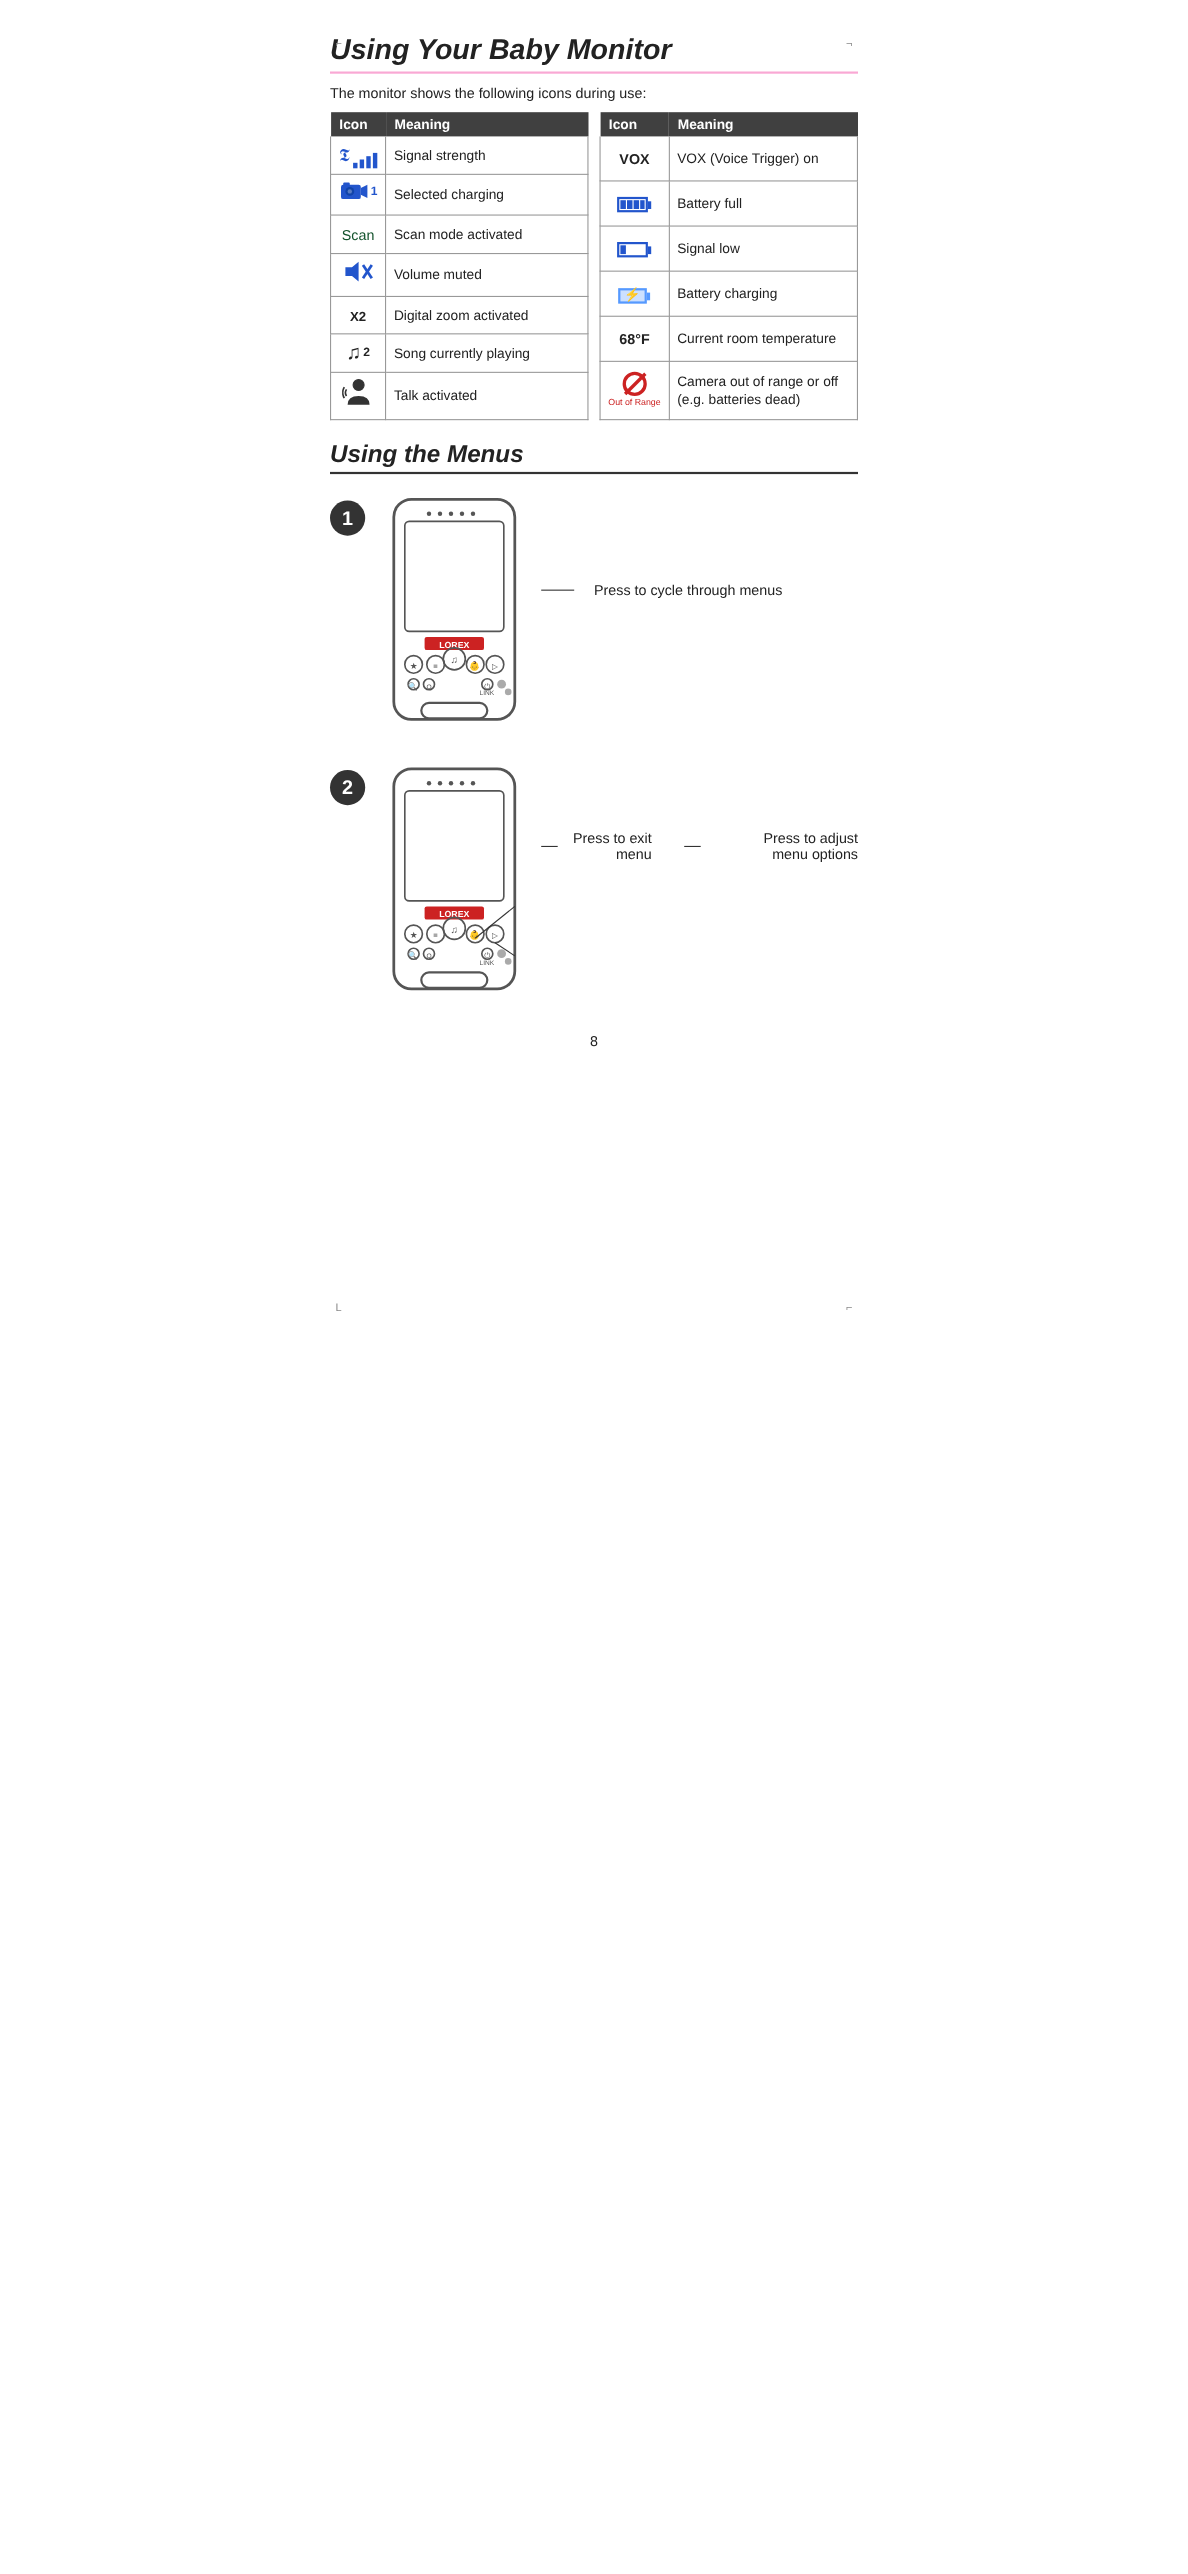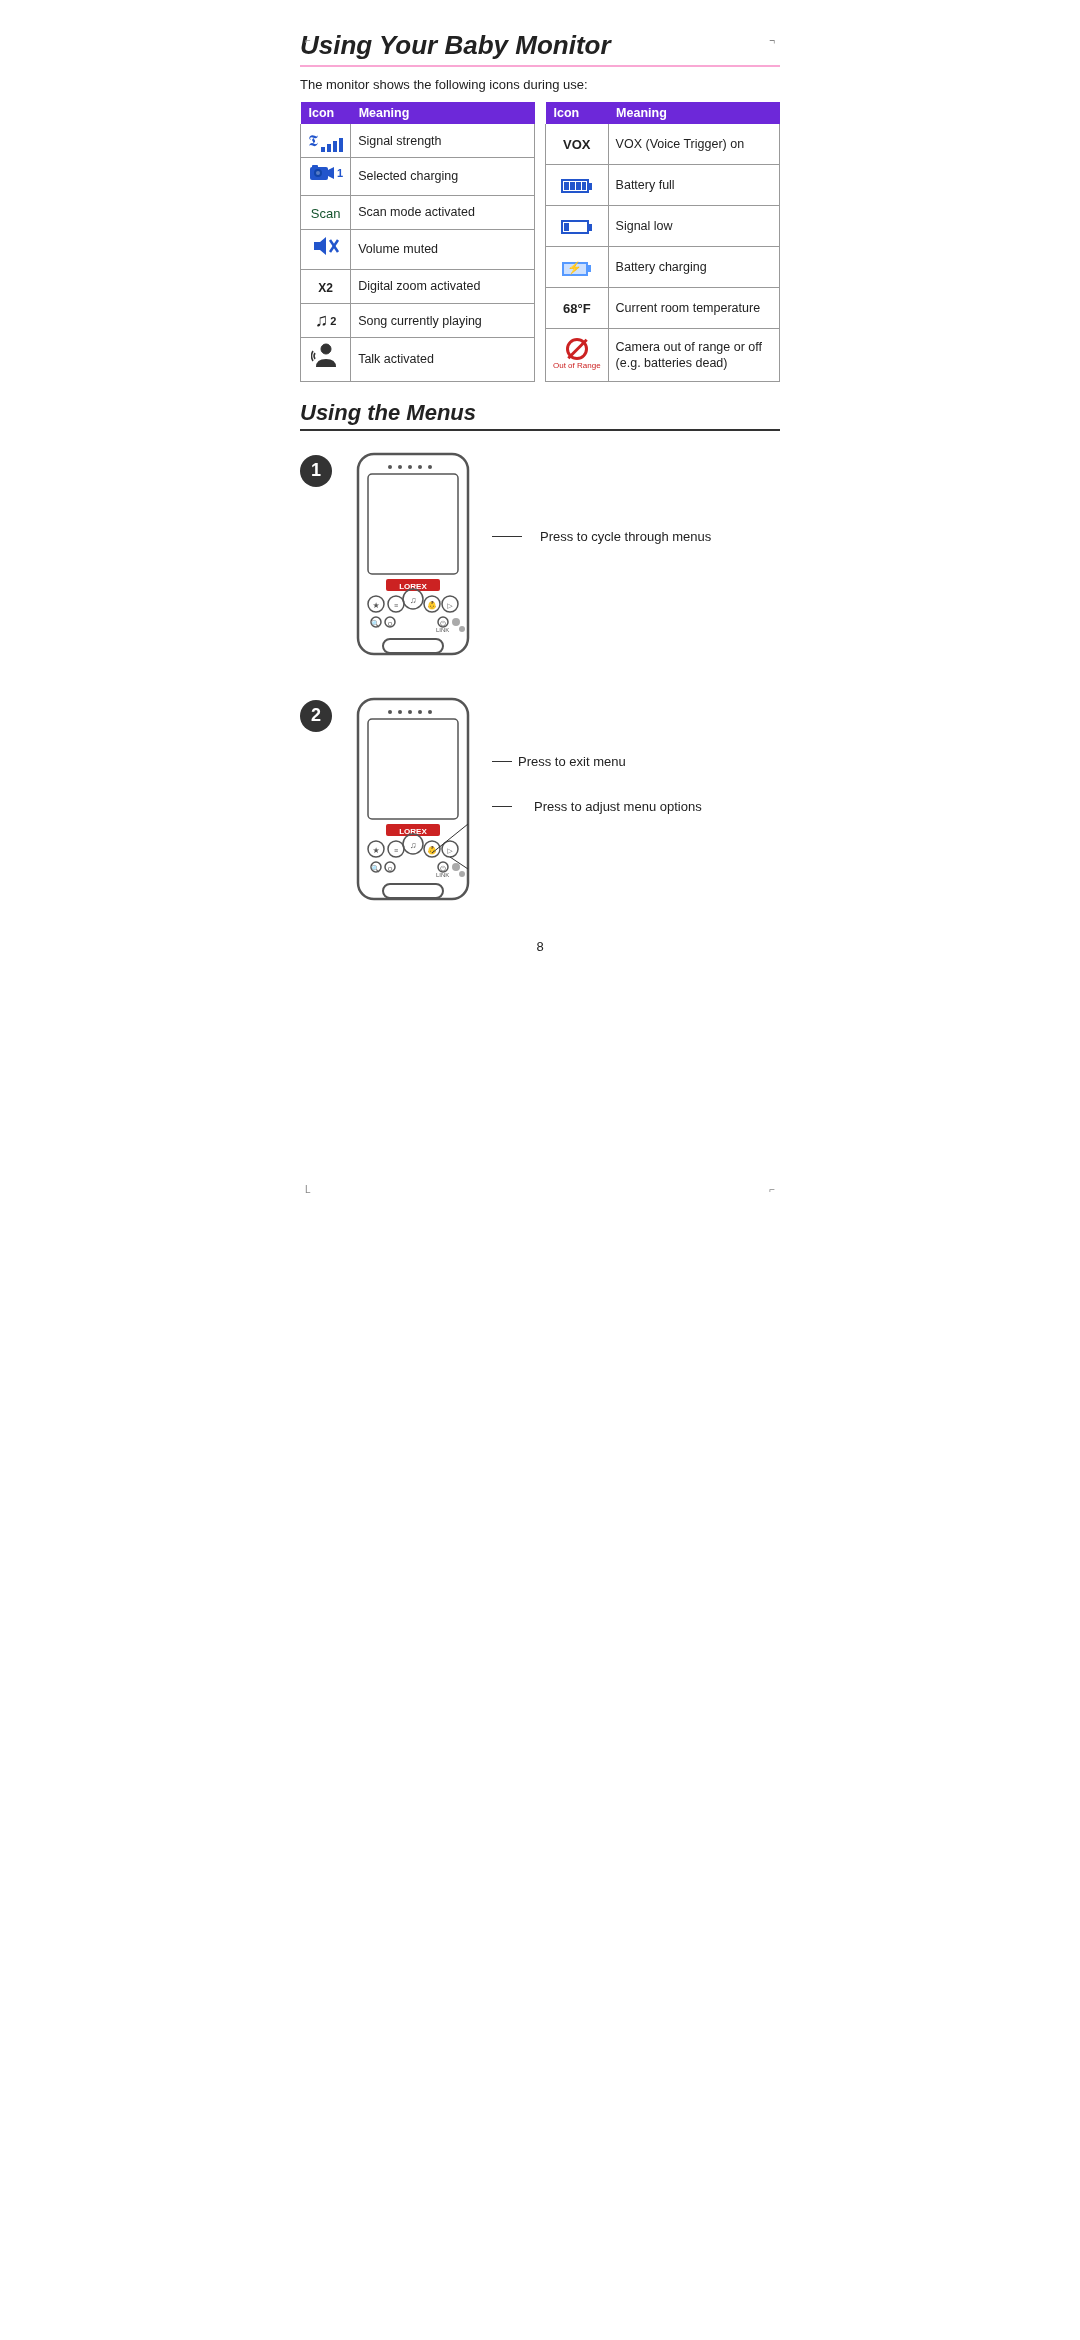--- a/index.html
+++ b/index.html
@@ -35,21 +35,21 @@
     .tables-wrapper {
       display: flex;
       gap: 10px;
     }
     .icon-table {
       border-collapse: collapse;
       flex: 1;
       font-size: 12.5px;
     }
     .icon-table th {
-      background: #6d28d9;
+      background: #404040;
       color: #fff;
       padding: 4px 8px;
       text-align: left;
       font-weight: bold;
     }
     .icon-table td {
       border: 1px solid #999;
       padding: 5px 7px;
       vertical-align: middle;
       line-height: 1.3;
@@ -200,21 +200,21 @@
     .device-labels {
       display: flex;
       flex-direction: column;
       justify-content: center;
       gap: 12px;
       font-size: 13px;
       padding-top: 80px;
     }
     .device-labels2 {
       display: flex;
-      flex-direction: column;
+      flex-direction: row;
       justify-content: center;
       gap: 30px;
       font-size: 13px;
       padding-top: 60px;
       text-align: right;
     }
     .page-num {
       text-align: center;
       margin-top: 10px;
       font-size: 13px;

